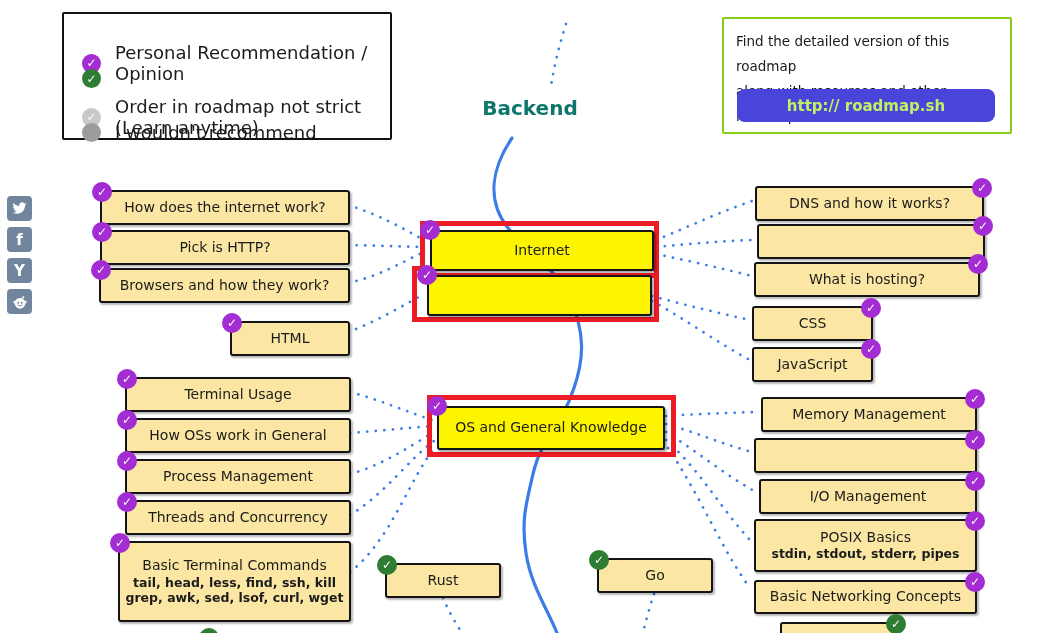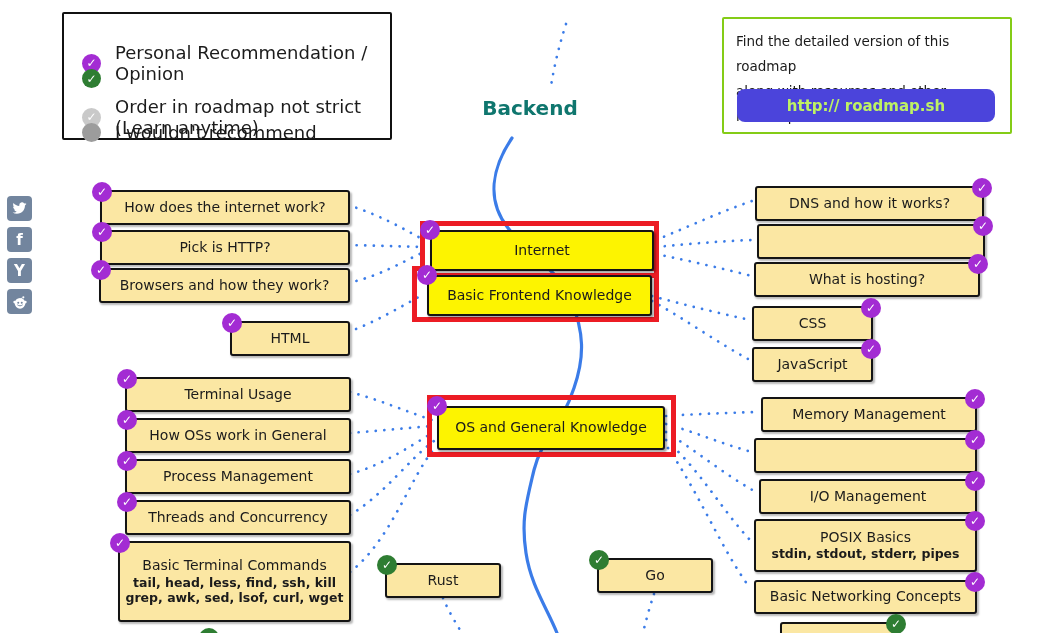--- a/index.html
+++ b/index.html
@@ -209,21 +209,20 @@
 </div>
 
 <div class="outline" style="left:420px;top:221px;width:229px;height:47px"></div>
 <div class="node hl" style="left:430px;top:230px;width:220px;height:37px">
   <span class="badge purple" style="left:-12px;top:-12px">✓</span>
   <span>Internet</span>
 </div>
 <div class="outline" style="left:412px;top:266px;width:237px;height:46px"></div>
 <div class="node hl" style="left:427px;top:275px;width:221px;height:37px">
   <span class="badge purple" style="left:-12px;top:-12px">✓</span>
-  <span>Basic Frontend Knowledge</span>
 </div>
 <div class="outline" style="left:427px;top:395px;width:239px;height:52px"></div>
 <div class="node hl" style="left:437px;top:406px;width:224px;height:40px">
   <span class="badge purple" style="left:-12px;top:-12px">✓</span>
   <span>OS and General Knowledge</span>
 </div>
 
 <div class="node" style="left:385px;top:563px;width:112px;height:31px">
   <span class="badge green tl">✓</span>
   <span>Rust</span>

